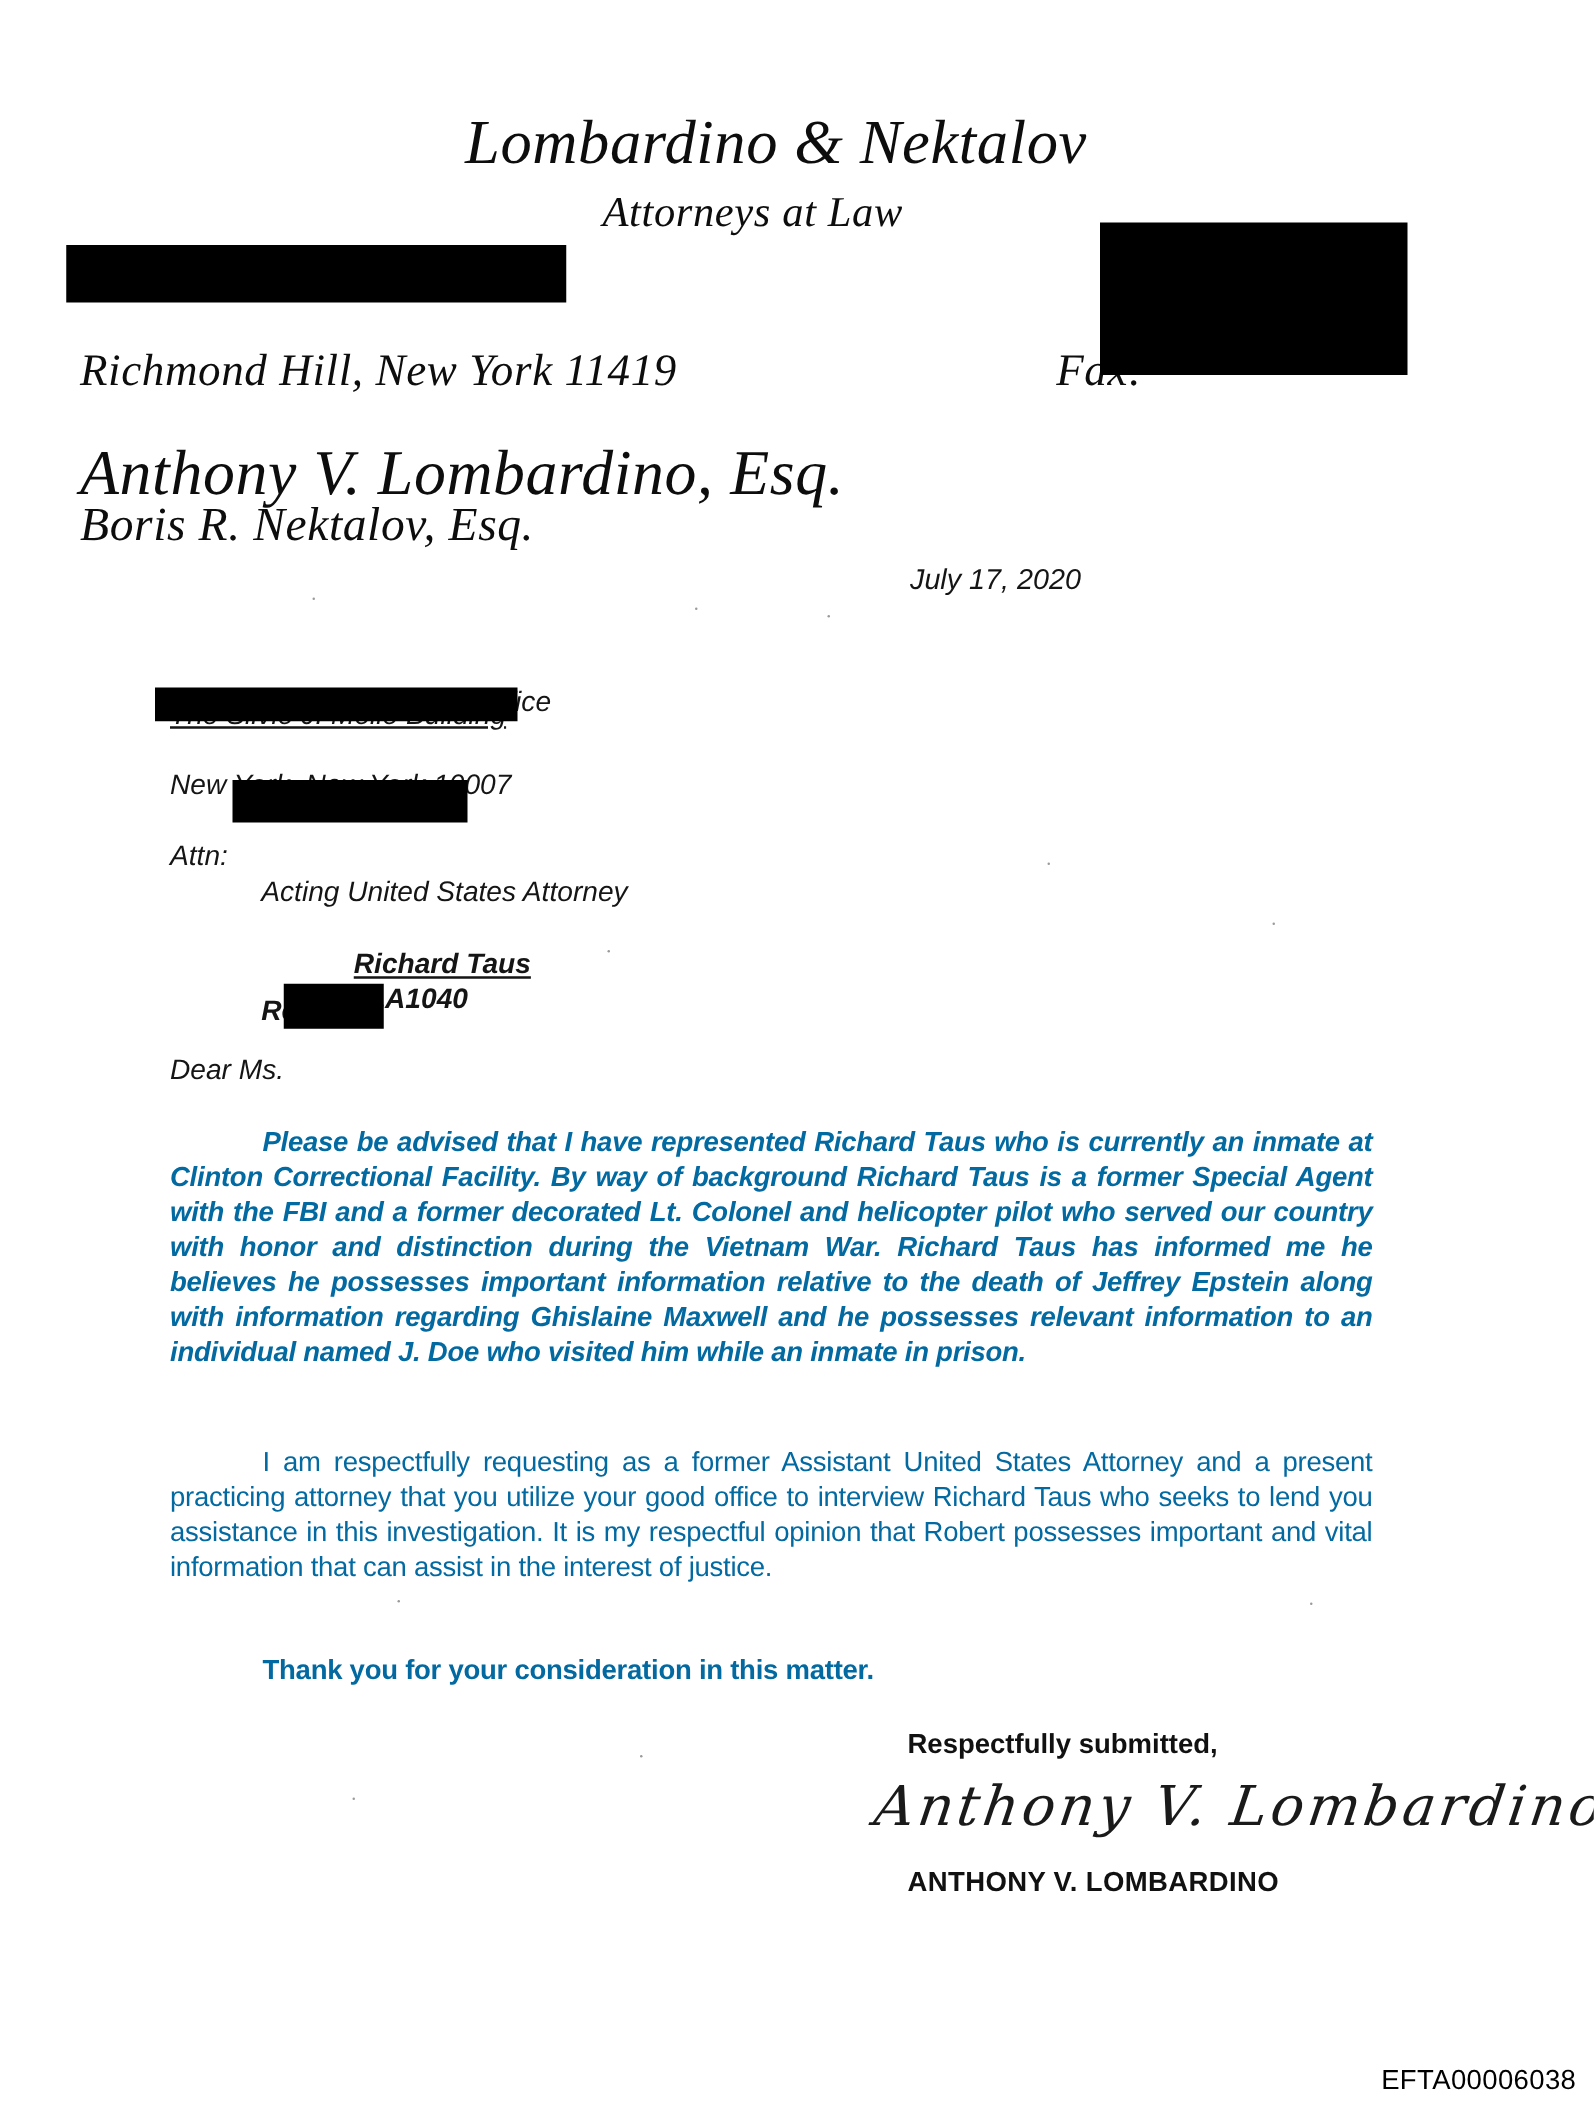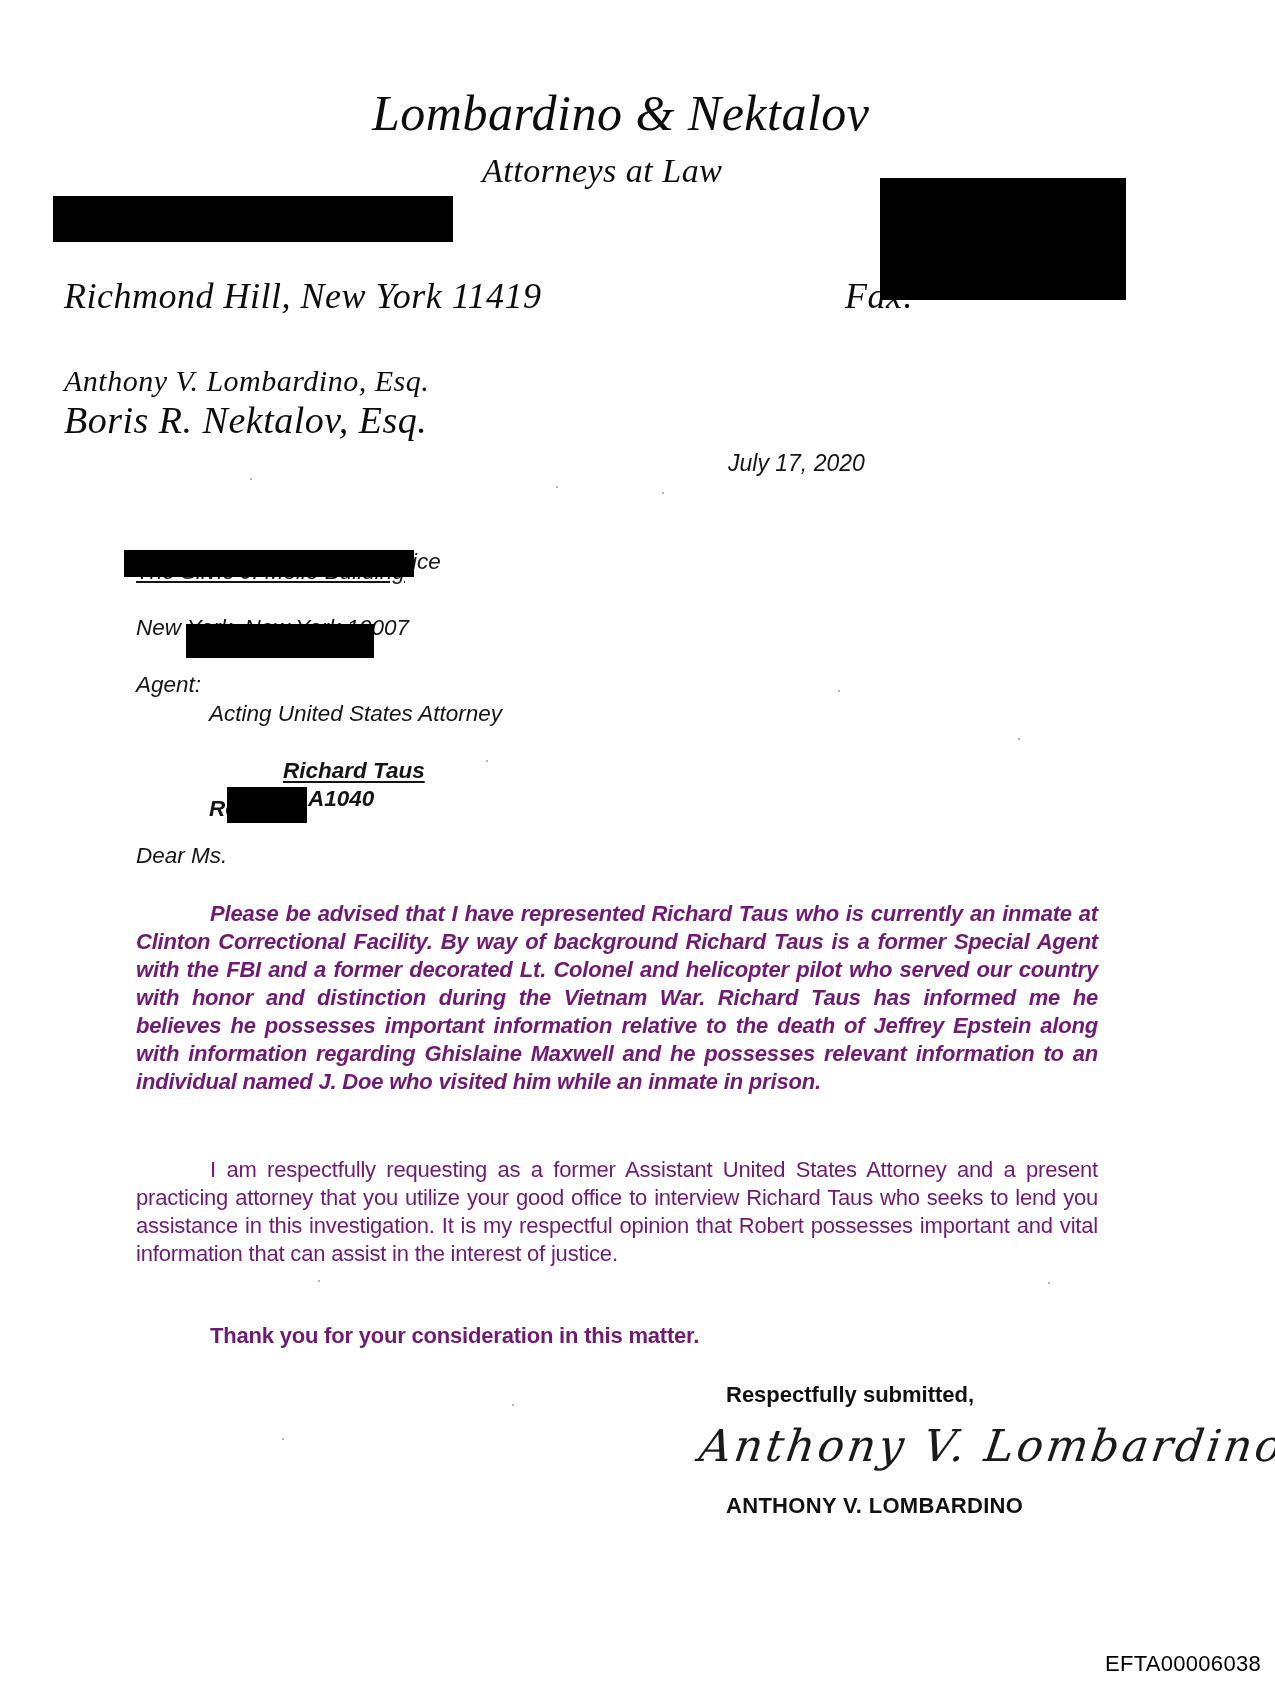--- a/index.html
+++ b/index.html
@@ -23,21 +23,21 @@
       font-style: italic;
       color: #0d0d0d;
       white-space: nowrap;
       letter-spacing: 0.5px;
       margin-top: 20px;
     }
     .firm-name { left: 372px; top: 64px; font-size: 50px; }
     .firm-sub  { left: 482px; top: 132px; font-size: 34px; }
     .firm-city { left: 64px;  top: 255px; font-size: 36px; text-align: center; }
     .firm-fax  { left: 845px; top: 255px; font-size: 36px; }
-    .atty1     { left: 64px;  top: 344px; font-size: 30px; }
+    .atty1     { left: 64px;  top: 330px; font-size: 51px; }
     .atty2     { left: 64px;  top: 378px; font-size: 38px; }
 
     .redact {
       position: absolute;
       background: #000000;
     }
 
     .body-text {
       font-size: 22.5px;
       line-height: 26px;
@@ -63,21 +63,21 @@
 
     .para {
       position: absolute;
       left: 136px;
       width: 962px;
       font-size: 22px;
       line-height: 28px;
       text-align: justify;
       text-align-last: left;
       text-indent: 74px;
-      color: #701a75;
+      color: #0369a1;
     }
     .para1 { top: 900px; font-style: italic; font-weight: bold; letter-spacing: -0.2px; }
     .para2 { top: 1156px; font-weight: normal; letter-spacing: -0.2px; }
     .para3 { top: 1322px; font-weight: bold; letter-spacing: -0.2px; }
 
     .closing { left: 726px; top: 1382px; font-weight: bold; font-size: 22px; }
     .signature {
       left: 700px; top: 1420px;
       font-family: "DejaVu Serif", serif;
       font-style: italic;
@@ -118,21 +118,21 @@
 <div class="abs script atty1">Anthony V. Lombardino, Esq.</div>
 <div class="abs script atty2">Boris R. Nektalov, Esq.</div>
 
 <div class="abs body-text date">July 17, 2020</div>
 
 <div class="abs body-text addr addr1">United States Attorney's Office</div>
 <div class="abs body-text addr addr2">The Silvio J. Mollo Building</div>
 <div class="redact" style="left:124px; top:550px; width:290px; height:27px;"></div>
 <div class="abs body-text addr addr3">New York, New York 10007</div>
 
-<div class="abs body-text attn-label">Agent:</div>
+<div class="abs body-text attn-label">Attn:</div>
 <div class="redact" style="left:186px; top:624px; width:188px; height:34px;"></div>
 <div class="abs body-text attn-title">Acting United States Attorney</div>
 
 <div class="abs body-text re-label">Re:</div>
 <div class="abs body-text re-name">Richard Taus</div>
 <div class="abs body-text re-num">91A1040</div>
 
 <div class="abs body-text salutation">Dear Ms.</div>
 <div class="redact" style="left:227px; top:787px; width:80px; height:36px;"></div>
 

